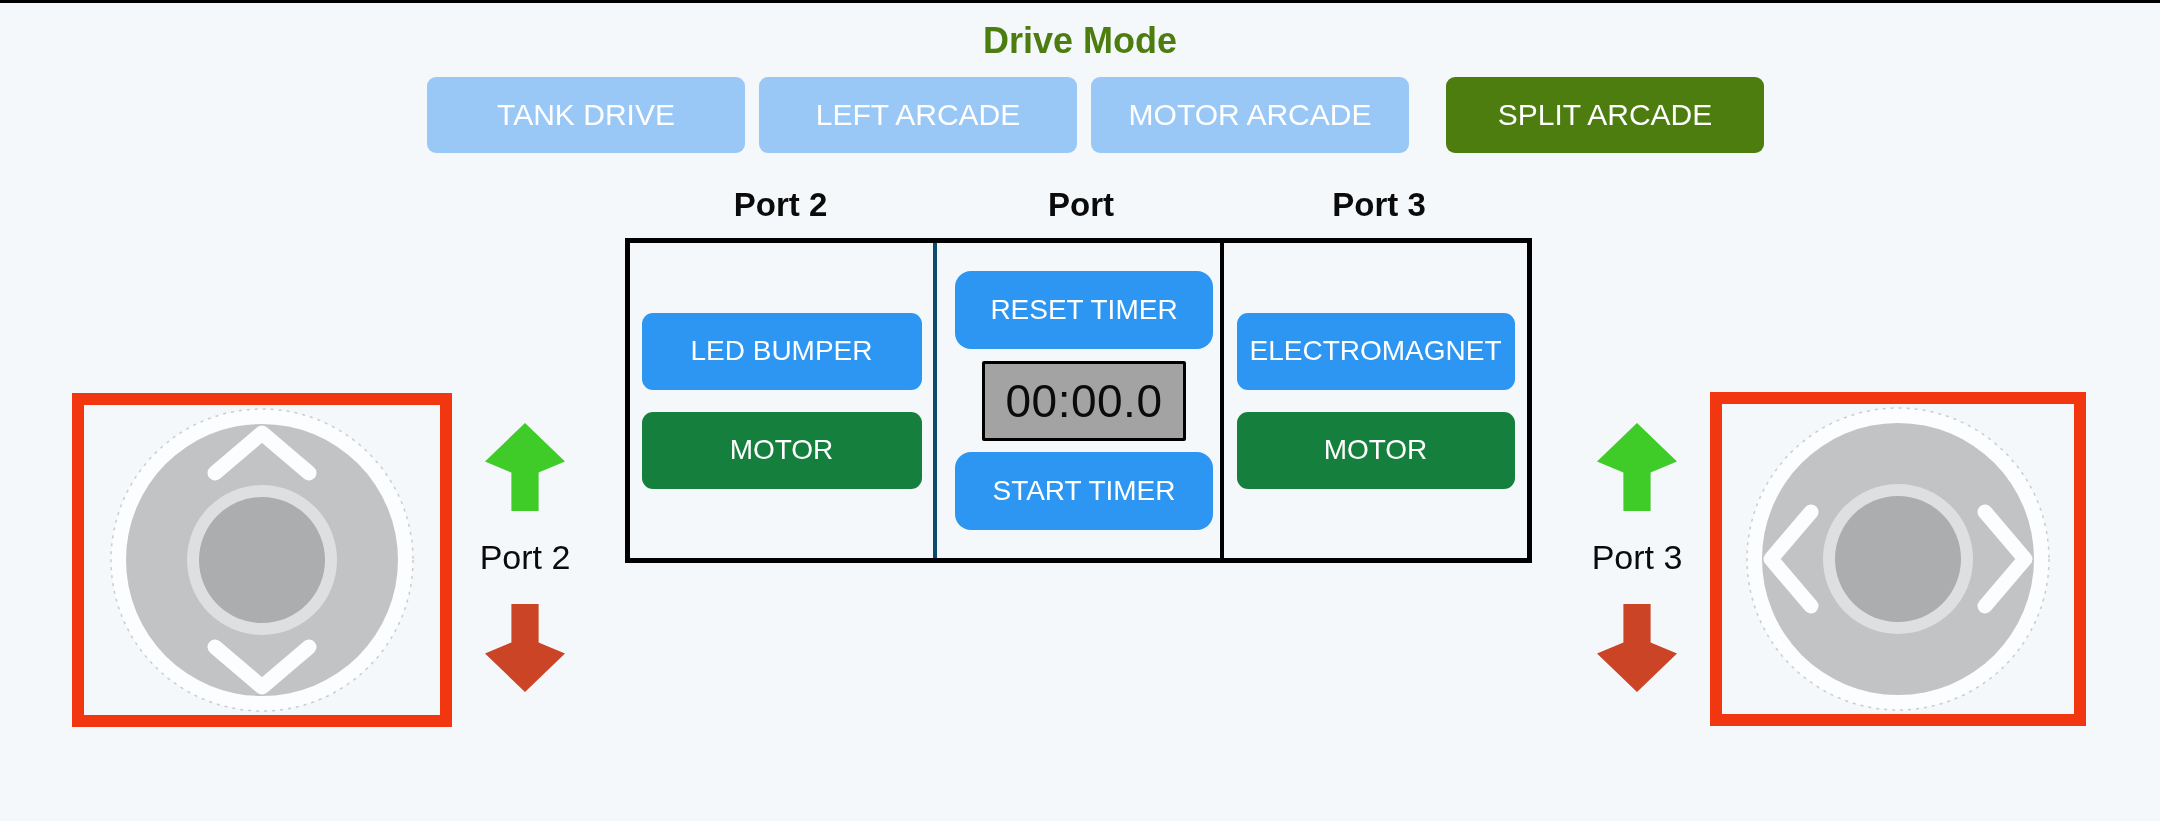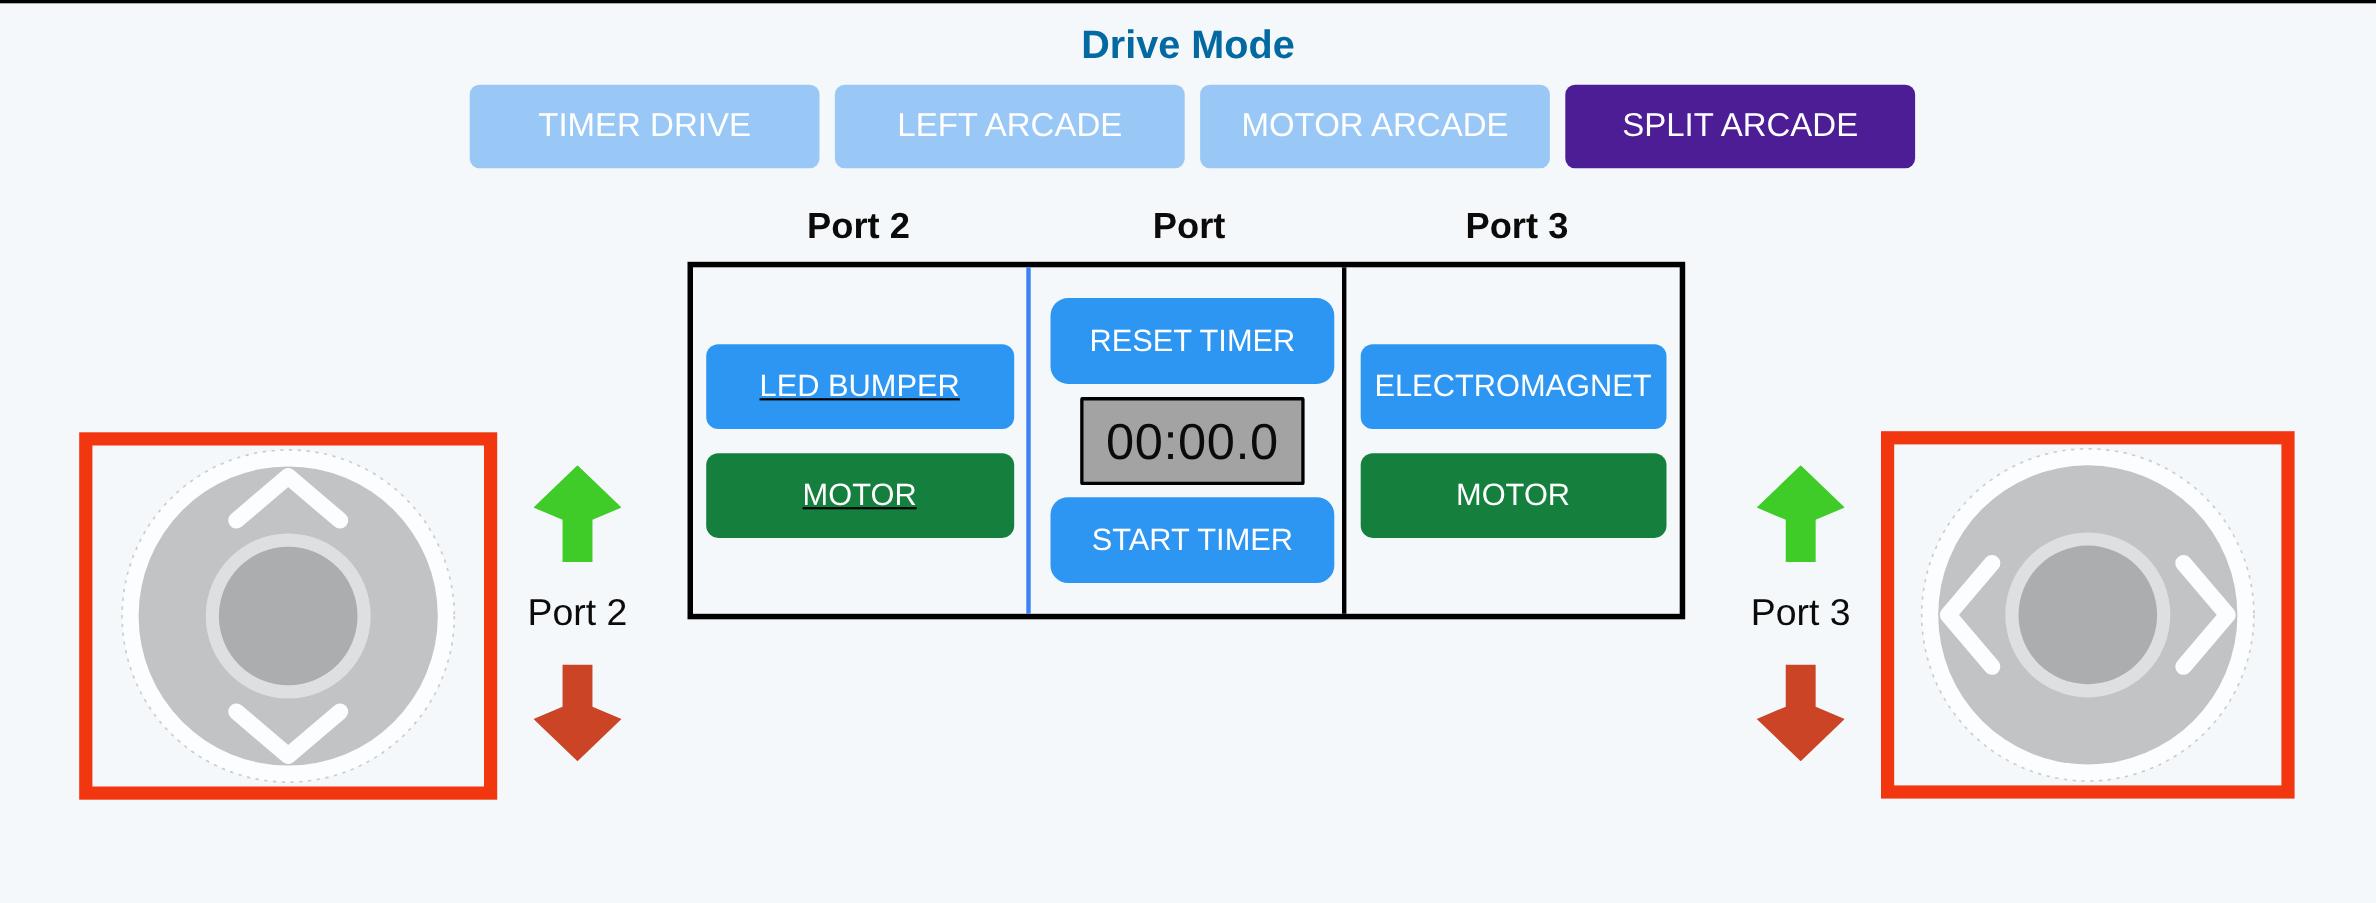--- a/index.html
+++ b/index.html
@@ -8,49 +8,49 @@
     background:#F4F8FA;
     font-family:"Liberation Sans", sans-serif;
     position:relative;
     overflow:hidden;
   }
   .screen { position:absolute; inset:0; }
   .topline { position:absolute; top:0; left:0; width:2160px; height:3px; background:#000; }
 
   .title {
     position:absolute; top:20px; left:0; width:2160px;
-    text-align:center; font-size:36px; font-weight:700; color:#0369a1;
+    text-align:center; font-size:36px; font-weight:700; color:#4d7c0f;
   }
 
   
   .drive-row { position:absolute; left:427px; top:77px; display:flex; gap:14px; }
   .drive-btn {
     width:318px; height:76px; border:none; border-radius:9px;
     background:#9AC8F6; color:#FFFFFF; font-size:30px;
     font-family:"Liberation Sans", sans-serif; cursor:pointer;
     display:flex; align-items:center; justify-content:center;
   }
-  .drive-btn.active { background:#4c1d95; }
+  .drive-btn.active { background:#4d7c0f;margin-left:23px; }
 
   
   .col-header {
     position:absolute; top:186px; text-align:center;
     font-size:33px; font-weight:700; color:#0B0B0B;
   }
   .h-port2 { left:625px; width:311px; }
   .h-timer { left:936px; width:290px; }
   .h-port3 { left:1226px; width:306px; }
 
   
   .panel {
     position:absolute; left:625px; top:238px; width:907px; height:325px;
     border:5px solid #000; display:flex; background:transparent;
   }
   .pcol { display:flex; flex-direction:column; align-items:center; justify-content:center; }
-  .col-port2 { width:307px; border-right:4px solid #3b82f6;text-decoration:underline; }
+  .col-port2 { width:307px; border-right:4px solid #0c4a6e; }
   .col-timer { width:287px; border-right:4px solid #000;padding-left:11px; }
   .col-port3 { flex:1; }
 
   .cell-btn {
     border:none; border-radius:11px; color:#FFFFFF; font-size:28px;
     font-family:"Liberation Sans", sans-serif; cursor:pointer;
     background:#15803d; display:flex; align-items:center; justify-content:center;
   }
   .cell-btn.active { background:#2D96F2; }
   .port-btn { width:280px; height:77px; }
@@ -86,21 +86,21 @@
 </head>
 <body>
 
 <div class="screen">
 
   <div class="topline"></div>
 
   <div class="title">Drive Mode</div>
 
   <div class="drive-row">
-    <button class="drive-btn">TIMER DRIVE</button>
+    <button class="drive-btn">TANK DRIVE</button>
     <button class="drive-btn">LEFT ARCADE</button>
     <button class="drive-btn">MOTOR ARCADE</button>
     <button class="drive-btn active">SPLIT ARCADE</button>
   </div>
 
   <div class="col-header h-port2">Port 2</div>
   <div class="col-header h-timer">Port</div>
   <div class="col-header h-port3">Port 3</div>
 
   <div class="panel">

